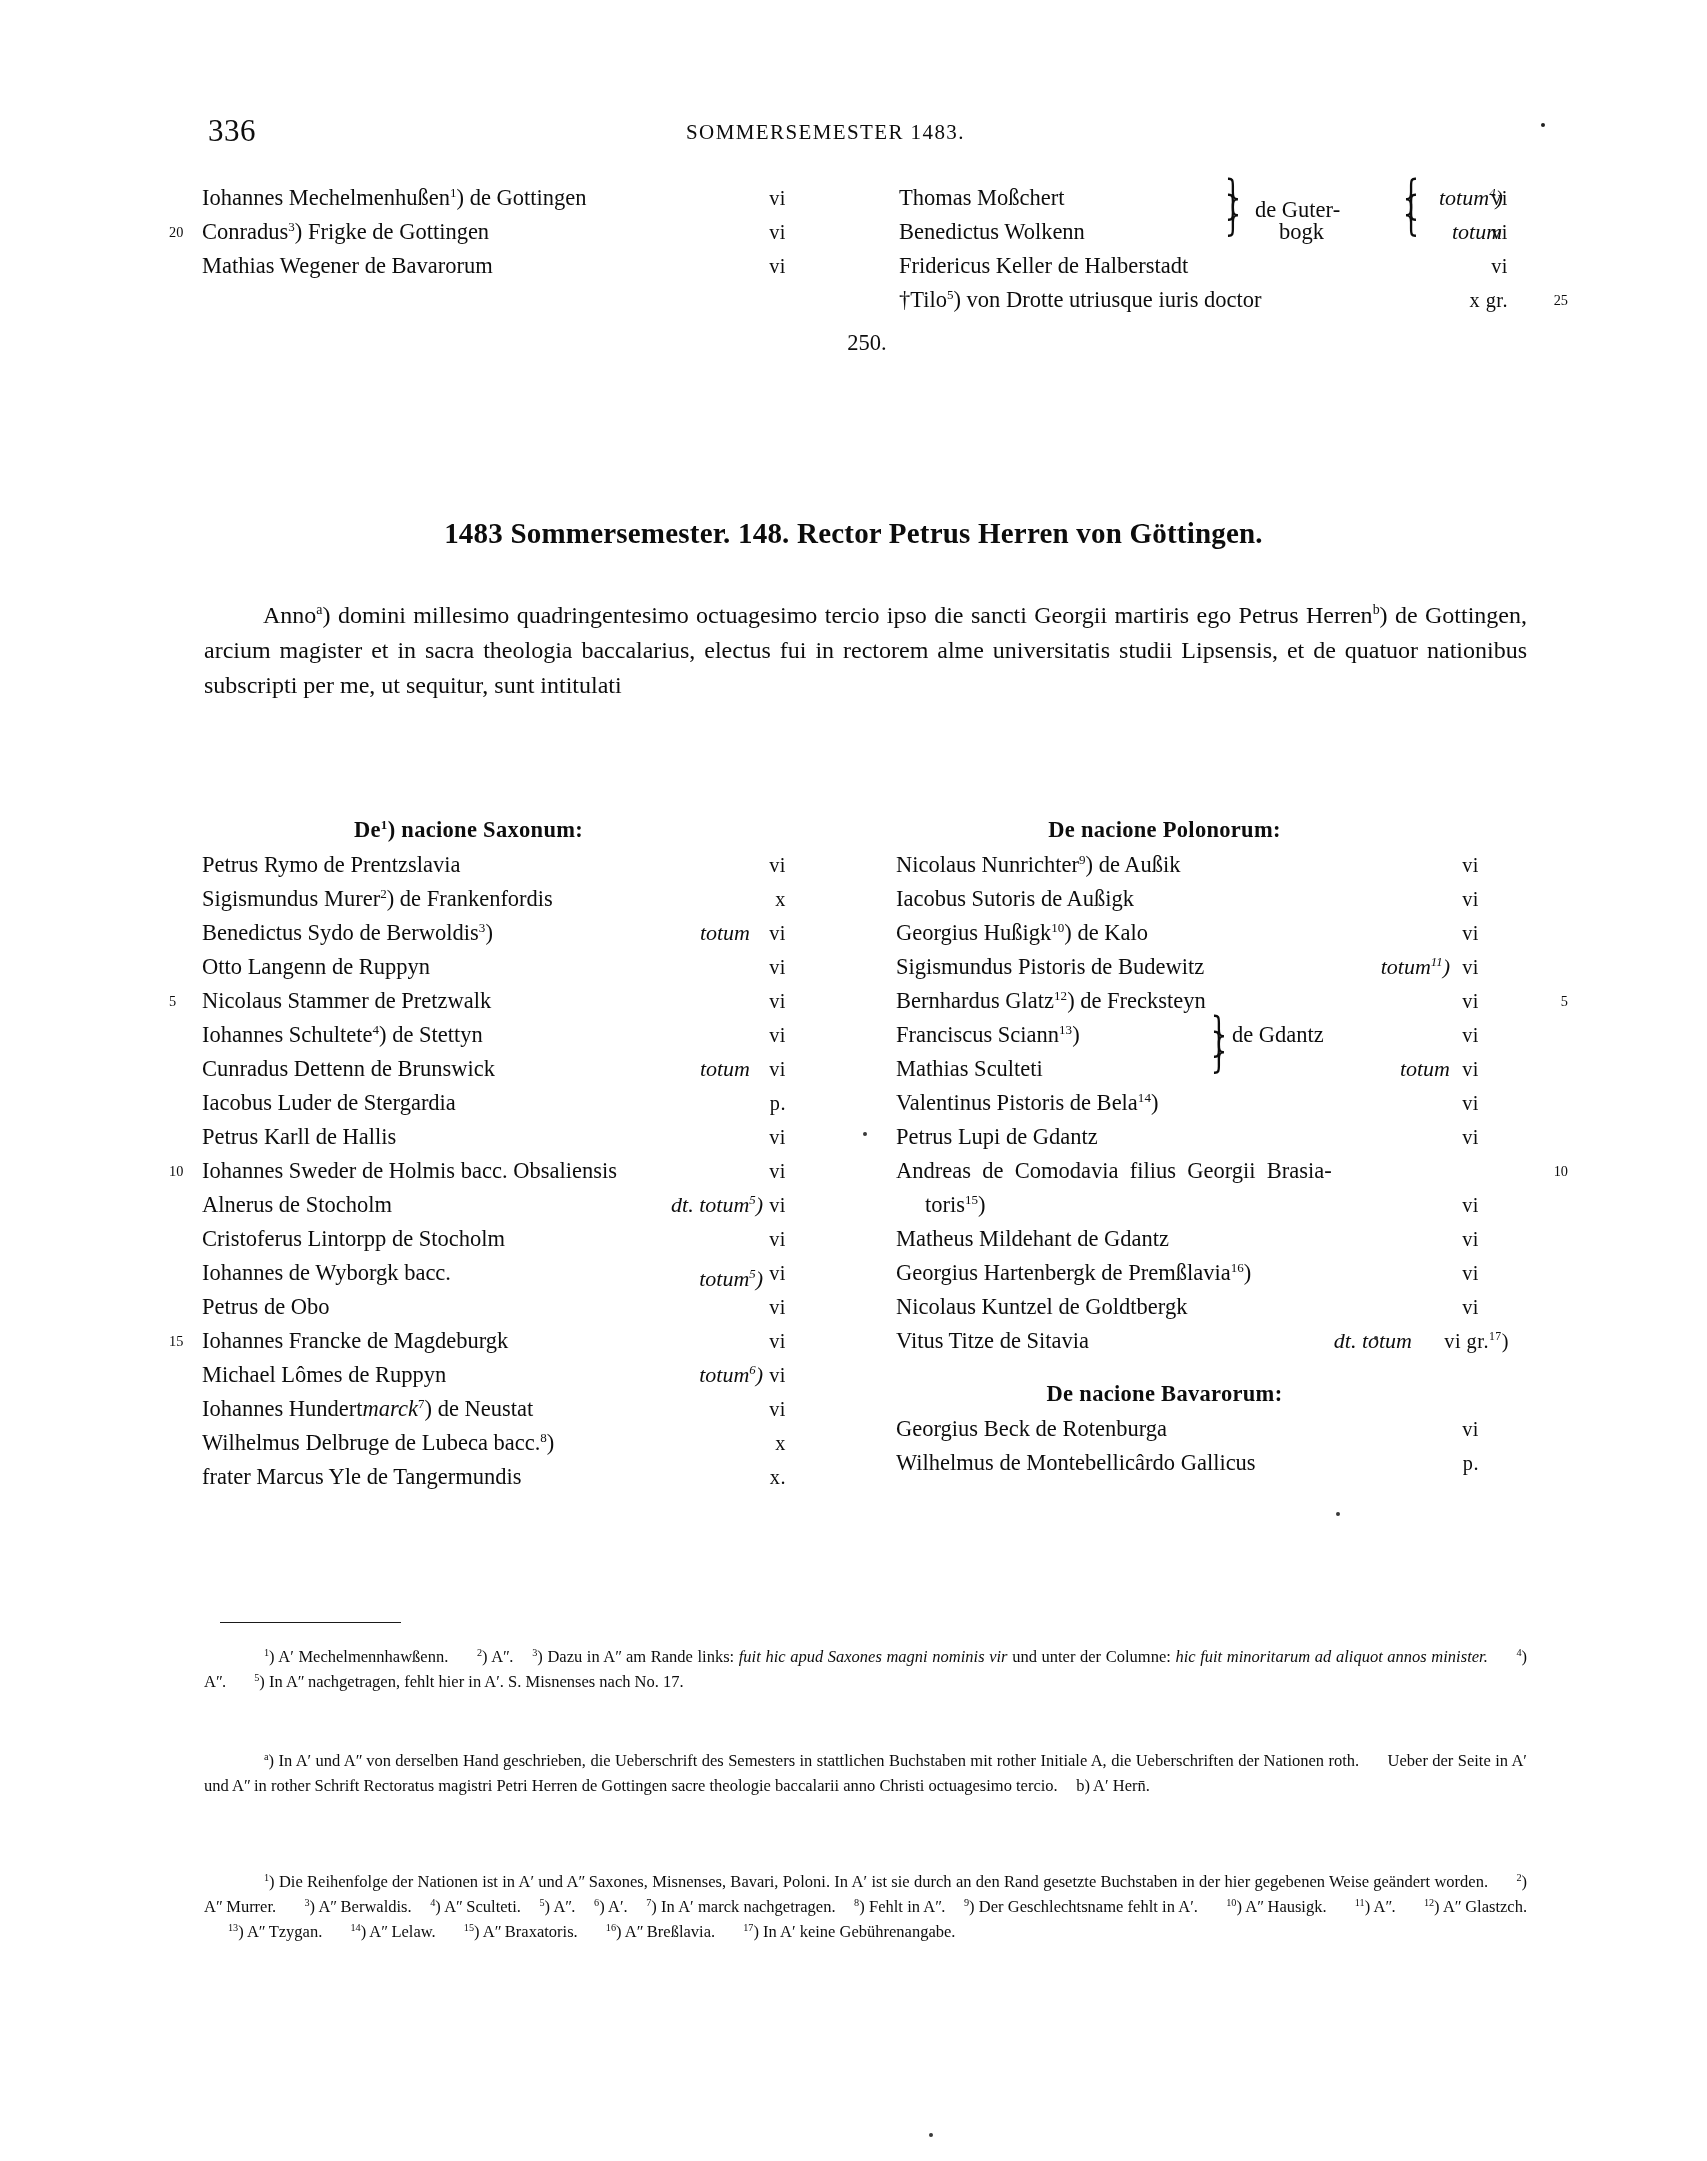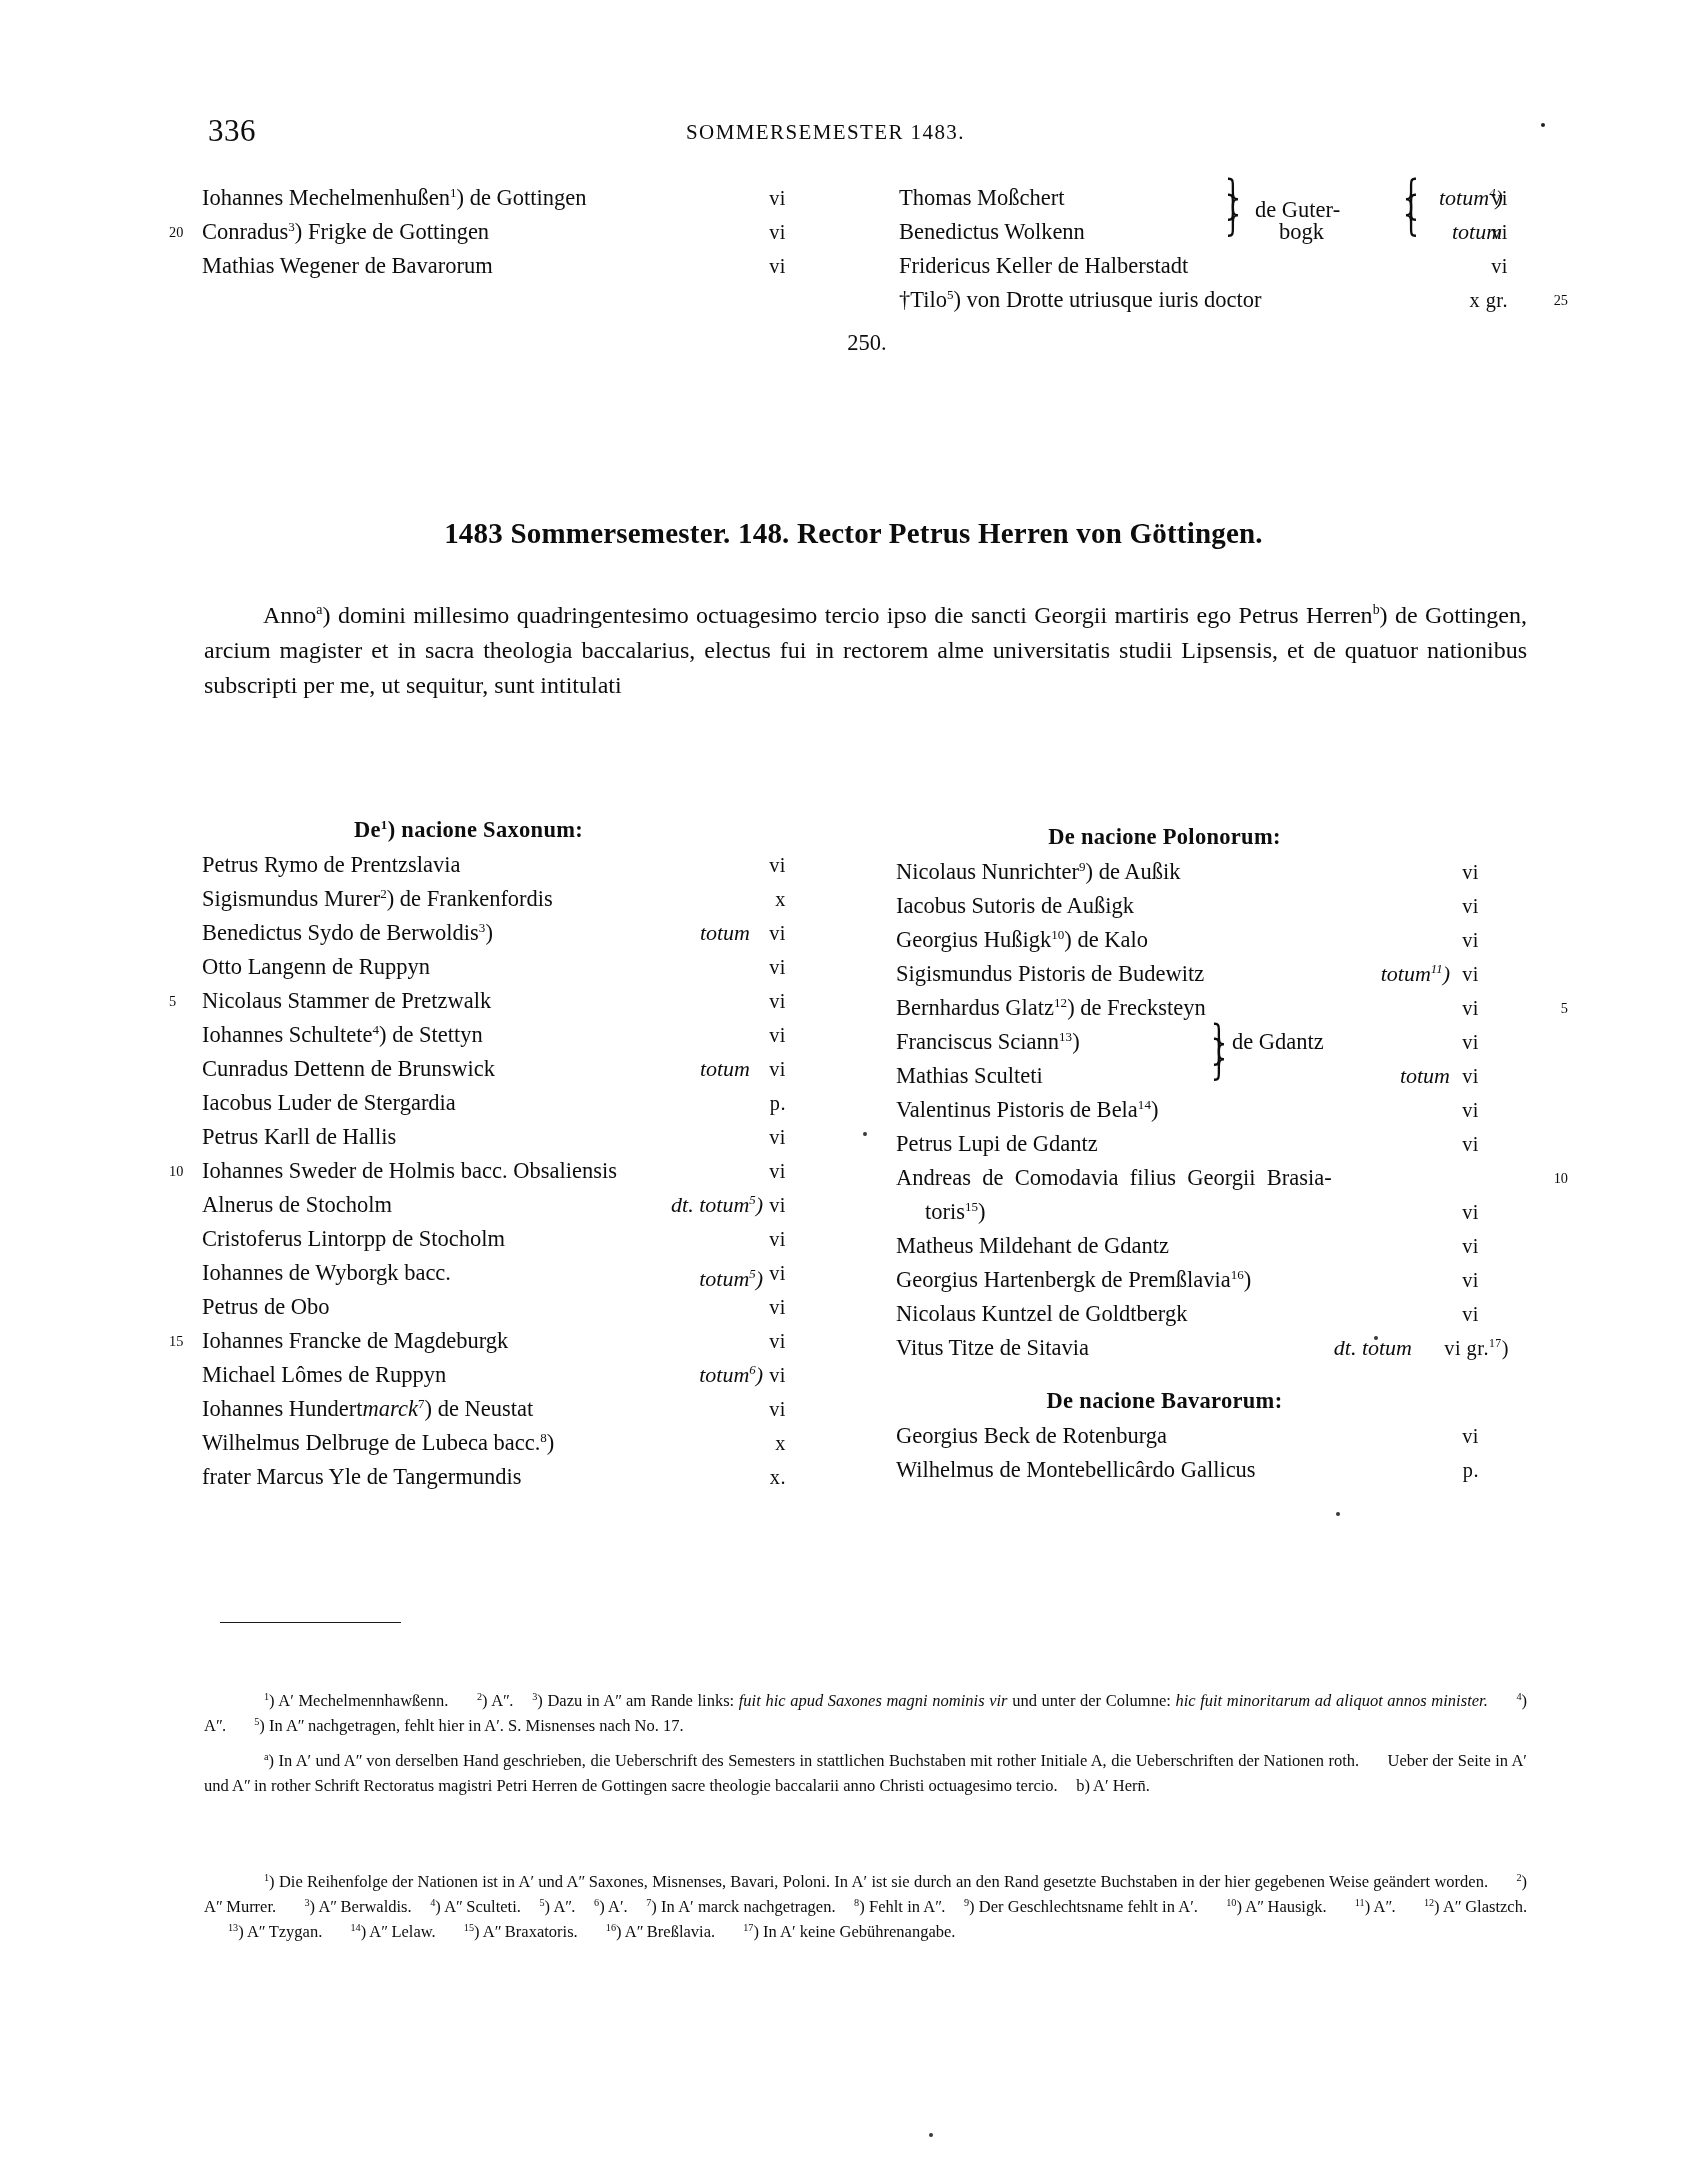--- a/index.html
+++ b/index.html
@@ -154,21 +154,21 @@
     font-weight: bold;
     text-align: center;
     height: 36px;
     line-height: 36px;
     letter-spacing: 0.3px;
   }
   .nation-head.shift-l { padding-right: 132px; }
   .nation-head.shift-r { padding-right: 99px; }
 
   
-  #list-block { top: 812px; align-items: center; }
+  #list-block { top: 812px; }
 
   
   .fn-rule {
     position: absolute;
     top: 1622px;
     left: 220px;
     width: 181px;
     border: 0;
     border-top: 1.6px solid #1a1a1a;
     margin: 0;
@@ -176,21 +176,21 @@
 
   .fnblock {
     position: absolute;
     left: 204px;
     width: 1323px;
     font-size: 16.5px;
     line-height: 25px;
     text-align: justify;
   }
   .fnblock.indent { text-indent: 60px; }
-  #fn-a { top: 1644px; margin-top: 44px; }
+  #fn-a { top: 1644px; }
   #fn-b { top: 1748px; }
   #fn-c { top: 1869px; }
   .fnblock sup { font-size: 0.62em; }
   .sp { display: inline-block; width: 14.3px; }
   .sp-l { display: inline-block; width: 24px; }
 
   .stray-dot {
     position: absolute;
     width: 3.8px;
     height: 3.8px;

